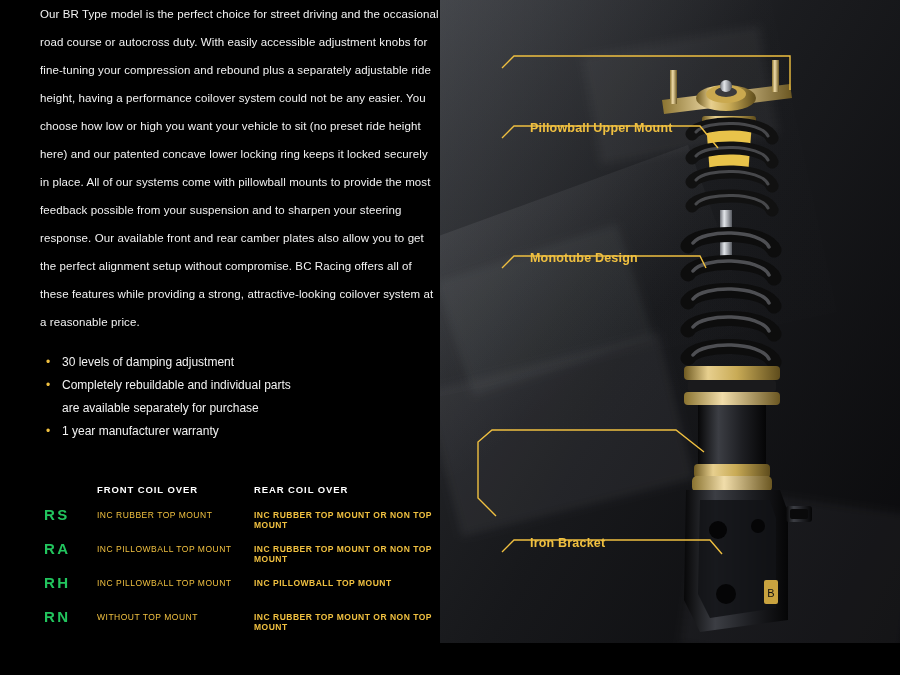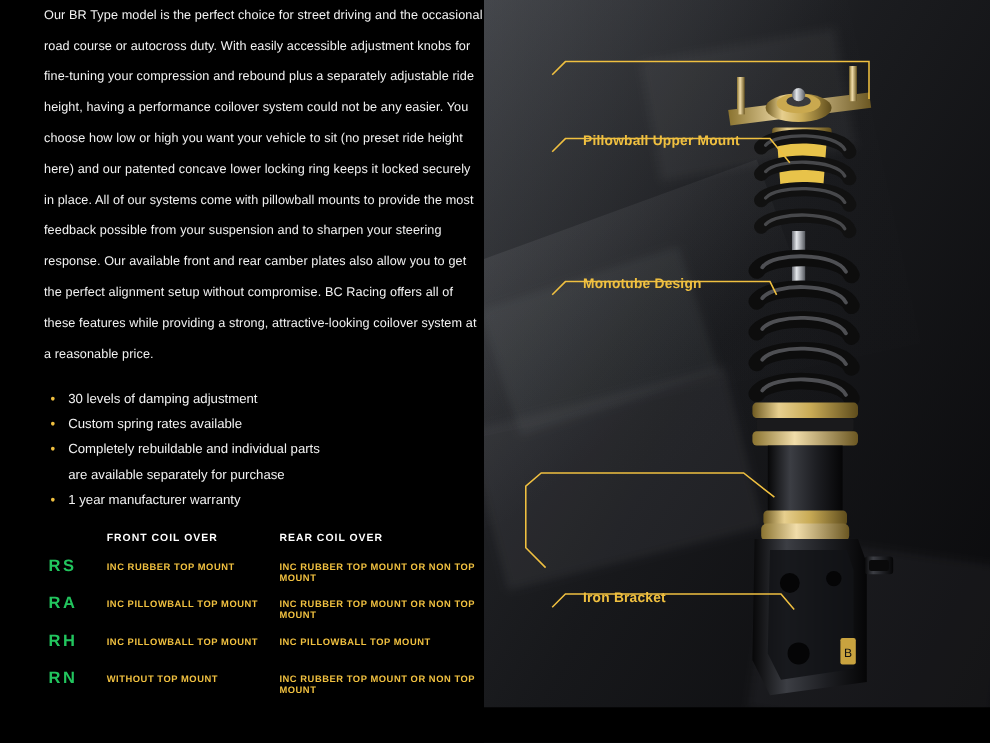--- a/index.html
+++ b/index.html
@@ -139,21 +139,21 @@
     left: 0; top: 4px;
     color: #22c55e;
     font-weight: bold;
     font-size: 15px;
     letter-spacing: 2.5px;
   }
   .cell-front {
     position: absolute;
     left: 53px; top: 8px;
     color: #f0c040;
-    font-weight: bold;
+    font-weight: normal;
     font-size: 8.5px;
     letter-spacing: 0.5px;
   }
   .cell-rear {
     position: absolute;
     left: 210px; top: 8px;
     color: #f0c040;
     font-weight: bold;
     font-size: 8.5px;
     letter-spacing: 0.5px;
@@ -322,21 +322,20 @@
   <div class="callout co2">Pillowball Upper Mount</div>
   <div class="callout co3">Monotube Design</div>
   <div class="callout co5">Iron Bracket</div>
 
   <div class="body-copy">
     <p>Our BR Type model is the perfect choice for street driving and the occasional road course or autocross duty. With easily accessible adjustment knobs for fine-tuning your compression and rebound plus a separately adjustable ride height, having a performance coilover system could not be any easier. You choose how low or high you want your vehicle to sit (no preset ride height here) and our patented concave lower locking ring keeps it locked securely in place. All of our systems come with pillowball mounts to provide the most feedback possible from your suspension and to sharpen your steering response. Our available front and rear camber plates also allow you to get the perfect alignment setup without compromise. BC Racing offers all of these features while providing a strong, attractive-looking coilover system at a reasonable price.</p>
   </div>
 
   <div class="bullets">
     <div class="row"><span>30 levels of damping adjustment</span></div>
-    <div class="row"><span>Custom spring rates available</span></div>
     <div class="row"><span>Completely rebuildable and individual parts</span></div>
     <div class="row cont sub"><span>are available separately for purchase</span></div>
     <div class="row"><span>1 year manufacturer warranty</span></div>
   </div>
 
   <div class="table">
     <div class="thead">
       <span class="col-front">FRONT COIL OVER</span>
       <span class="col-rear">REAR COIL OVER</span>
     </div>

